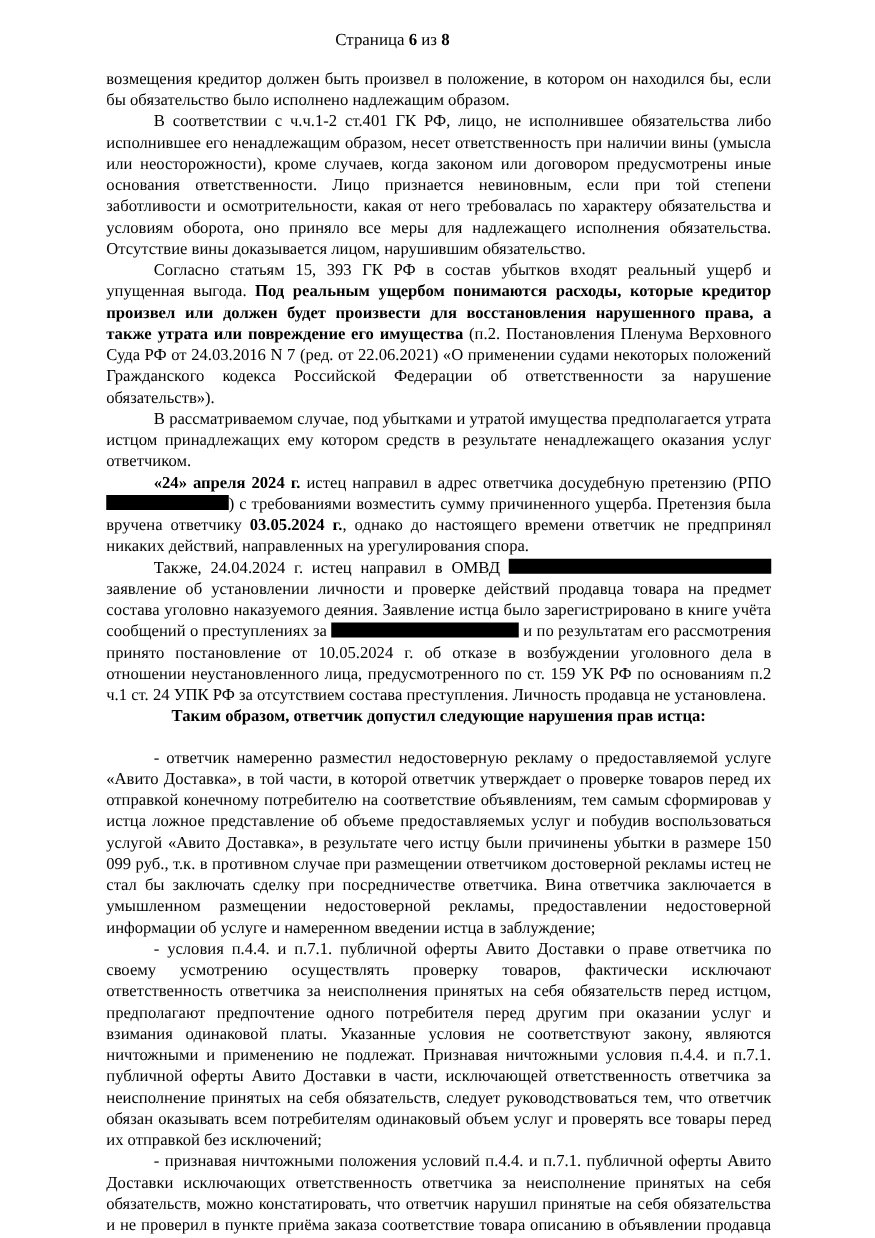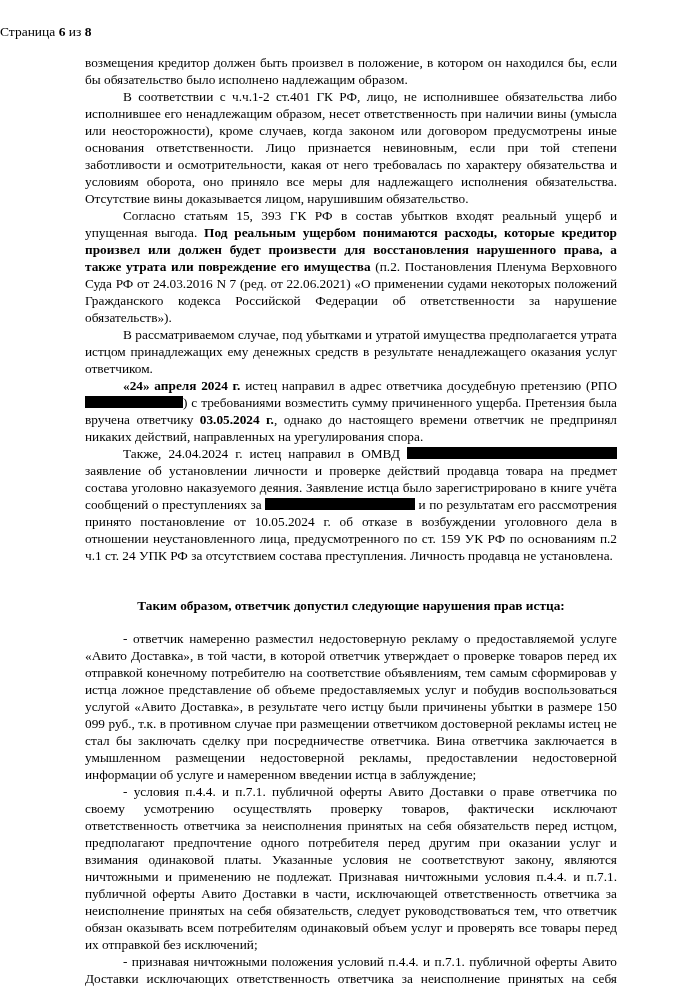--- a/index.html
+++ b/index.html
@@ -11,56 +11,56 @@
   }
   .page {
     position: relative;
     width: 700px; height: 990px;
     background: #ffffff;
     box-sizing: border-box;
     overflow: hidden;
   }
   .page-header {
     padding: 24px 72px 0 0;
-    text-align: left;
+    text-align: center;
     font-size: 13.5px;
     line-height: 16px;
   }
   .doc-body {
     margin: 14px 83px 0 85px;
     text-align: justify;
     font-size: 13.3px;
     line-height: 17px;
   }
   p.para { margin: 0; padding: 0; }
   p.para.indent { text-indent: 38px; }
   p.para.heading {
     text-align: center;
     font-weight: 700;
     text-indent: 0;
-    margin: 33px 0 16px 0;
+    margin: 0 0 16px 0;
   }
   .b { font-weight: 700; }
   .redacted {
     display: inline-block;
     background: #000;
     height: 12px;
     vertical-align: -1px;
   }
 </style>
 </head>
 <body>
 
 <div class="page">
   <div class="page-header"><span>Страница </span><span class="b">6</span><span> из </span><span class="b">8</span></div>
   <div class="doc-body">
       <p class="para"><span>возмещения кредитор должен быть произвел в положение, в котором он находился бы, если бы обязательство было исполнено надлежащим образом.</span></p>
       <p class="para indent"><span>В соответствии с ч.ч.1-2 ст.401 ГК РФ, лицо, не исполнившее обязательства либо исполнившее его ненадлежащим образом, несет ответственность при наличии вины (умысла или неосторожности), кроме случаев, когда законом или договором предусмотрены иные основания ответственности. Лицо признается невиновным, если при той степени заботливости и осмотрительности, какая от него требовалась по характеру обязательства и условиям оборота, оно приняло все меры для надлежащего исполнения обязательства. Отсутствие вины доказывается лицом, нарушившим обязательство.</span></p>
       <p class="para indent"><span>Согласно статьям 15, 393 ГК РФ в состав убытков входят реальный ущерб и упущенная выгода. </span><span class="b">Под реальным ущербом понимаются расходы, которые кредитор произвел или должен будет произвести для восстановления нарушенного права, а также утрата или повреждение его имущества</span><span> (п.2. Постановления Пленума Верховного Суда РФ от 24.03.2016 N 7 (ред. от 22.06.2021) «О применении судами некоторых положений Гражданского кодекса Российской Федерации об ответственности за нарушение обязательств»).</span></p>
-      <p class="para indent"><span>В рассматриваемом случае, под убытками и утратой имущества предполагается утрата истцом принадлежащих ему денежных средств в результате ненадлежащего оказания услуг ответчиком.</span></p>
+      <p class="para indent"><span>В рассматриваемом случае, под убытками и утратой имущества предполагается утрата истцом принадлежащих ему котором средств в результате ненадлежащего оказания услуг ответчиком.</span></p>
       <p class="para indent"><span class="b">«24» апреля 2024 г.</span><span> истец направил в адрес ответчика досудебную претензию (РПО </span><span class="redacted" style="width: 98px;"></span><span>) с требованиями возместить сумму причиненного ущерба. Претензия была вручена ответчику </span><span class="b">03.05.2024 г.</span><span>, однако до настоящего времени ответчик не предпринял никаких действий, направленных на урегулирования спора.</span></p>
       <p class="para indent"><span>Также, 24.04.2024 г. истец направил в ОМВД </span><span class="redacted" style="width: 210px;"></span><span> заявление об установлении личности и проверке действий продавца товара на предмет состава уголовно наказуемого деяния. Заявление истца было зарегистрировано в книге учёта сообщений о преступлениях за </span><span class="redacted" style="width: 150px;"></span><span> и по результатам его рассмотрения принято постановление от 10.05.2024 г. об отказе в возбуждении уголовного дела в отношении неустановленного лица, предусмотренного по ст. 159 УК РФ по основаниям п.2 ч.1 ст. 24 УПК РФ за отсутствием состава преступления. Личность продавца не установлена.</span></p>
       <p class="para heading"><span class="b">Таким образом, ответчик допустил следующие нарушения прав истца:</span></p>
       <p class="para indent"><span>- ответчик намеренно разместил недостоверную рекламу о предоставляемой услуге «Авито Доставка», в той части, в которой ответчик утверждает о проверке товаров перед их отправкой конечному потребителю на соответствие объявлениям, тем самым сформировав у истца ложное представление об объеме предоставляемых услуг и побудив воспользоваться услугой «Авито Доставка», в результате чего истцу были причинены убытки в размере 150 099 руб., т.к. в противном случае при размещении ответчиком достоверной рекламы истец не стал бы заключать сделку при посредничестве ответчика. Вина ответчика заключается в умышленном размещении недостоверной рекламы, предоставлении недостоверной информации об услуге и намеренном введении истца в заблуждение;</span></p>
       <p class="para indent"><span>- условия п.4.4. и п.7.1. публичной оферты Авито Доставки о праве ответчика по своему усмотрению осуществлять проверку товаров, фактически исключают ответственность ответчика за неисполнения принятых на себя обязательств перед истцом, предполагают предпочтение одного потребителя перед другим при оказании услуг и взимания одинаковой платы. Указанные условия не соответствуют закону, являются ничтожными и применению не подлежат. Признавая ничтожными условия п.4.4. и п.7.1. публичной оферты Авито Доставки в части, исключающей ответственность ответчика за неисполнение принятых на себя обязательств, следует руководствоваться тем, что ответчик обязан оказывать всем потребителям одинаковый объем услуг и проверять все товары перед их отправкой без исключений;</span></p>
       <p class="para indent"><span>- признавая ничтожными положения условий п.4.4. и п.7.1. публичной оферты Авито Доставки исключающих ответственность ответчика за неисполнение принятых на себя обязательств, можно констатировать, что ответчик нарушил принятые на себя обязательства и не проверил в пункте приёма заказа соответствие товара описанию в объявлении продавца в связи с чем вместо указанного в объявлении товара видеокарты GIGABYTE GeForce RTX 4090 GAMING OC стоимостью 150 000 рублей, потребителю был доставлен товар система охлаждения видеокарты совершенно другого функционального назначения, что привело к</span></p>
     </div>
 </div>
 
 </body></html>

